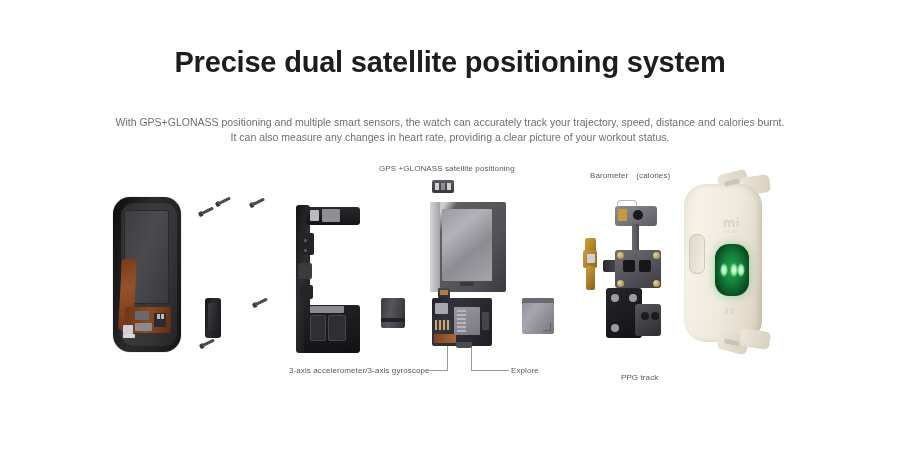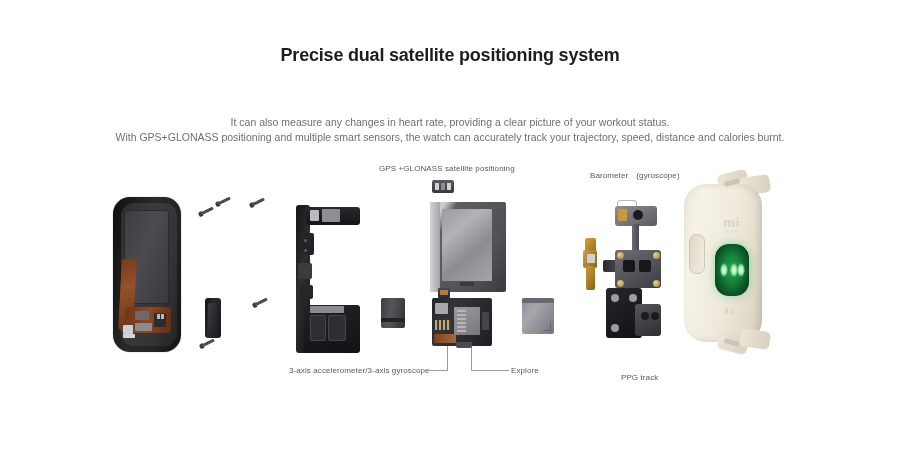--- a/index.html
+++ b/index.html
@@ -10,21 +10,21 @@
     color:#222;
     overflow:hidden;
     position:relative;
   }
   .page{position:relative;width:900px;height:460px;}
 
   
   .title{
     position:absolute;left:0;top:28px;width:900px;
     text-align:center;
-    font-size:18px;line-height:31px;
+    font-size:29px;line-height:31px;
     font-weight:700;
     letter-spacing:-0.2px;
     color:#1d1d1d;
   }
   .title .l2{display:block;}
 
   .subtitle{
     position:absolute;left:0;top:104px;width:900px;
     text-align:center;
     font-size:10.5px;line-height:15.5px;
@@ -256,29 +256,29 @@
 </head>
 <body>
 
 <div class="page">
 
   <h1 class="title">
     <span>Precise dual satellite positioning system</span>
   </h1>
 
   <p class="subtitle">
+    <span>With GPS+GLONASS positioning and multiple smart sensors, the watch can accurately track your trajectory, speed, distance and calories burnt.</span>
     <span>It can also measure any changes in heart rate, providing a clear picture of your workout status.</span>
-    <span>With GPS+GLONASS positioning and multiple smart sensors, the watch can accurately track your trajectory, speed, distance and calories burnt.</span>
   </p>
 
   <div class="diagram">
 
     <div class="lbl" style="left:379px;top:14px;">GPS +GLONASS satellite positioning</div>
 
-    <div class="lbl" style="left:590px;top:20px;">Barometer　(gyroscope)</div>
+    <div class="lbl" style="left:590px;top:20px;">Barometer　(calories)</div>
 
     <div class="lbl" style="left:289px;top:216px;">3-axis accelerometer/3-axis gyroscope</div>
 
     <div class="lbl" style="left:511px;top:216px;">Explore</div>
 
     <div class="lbl" style="left:621px;top:223px;">PPG track</div>
 
     <div class="line v" style="left:447px;top:196px;height:24px;"></div>
     <div class="line h" style="left:426px;top:220px;width:22px;"></div>
     <div class="line v" style="left:471px;top:196px;height:24px;"></div>

